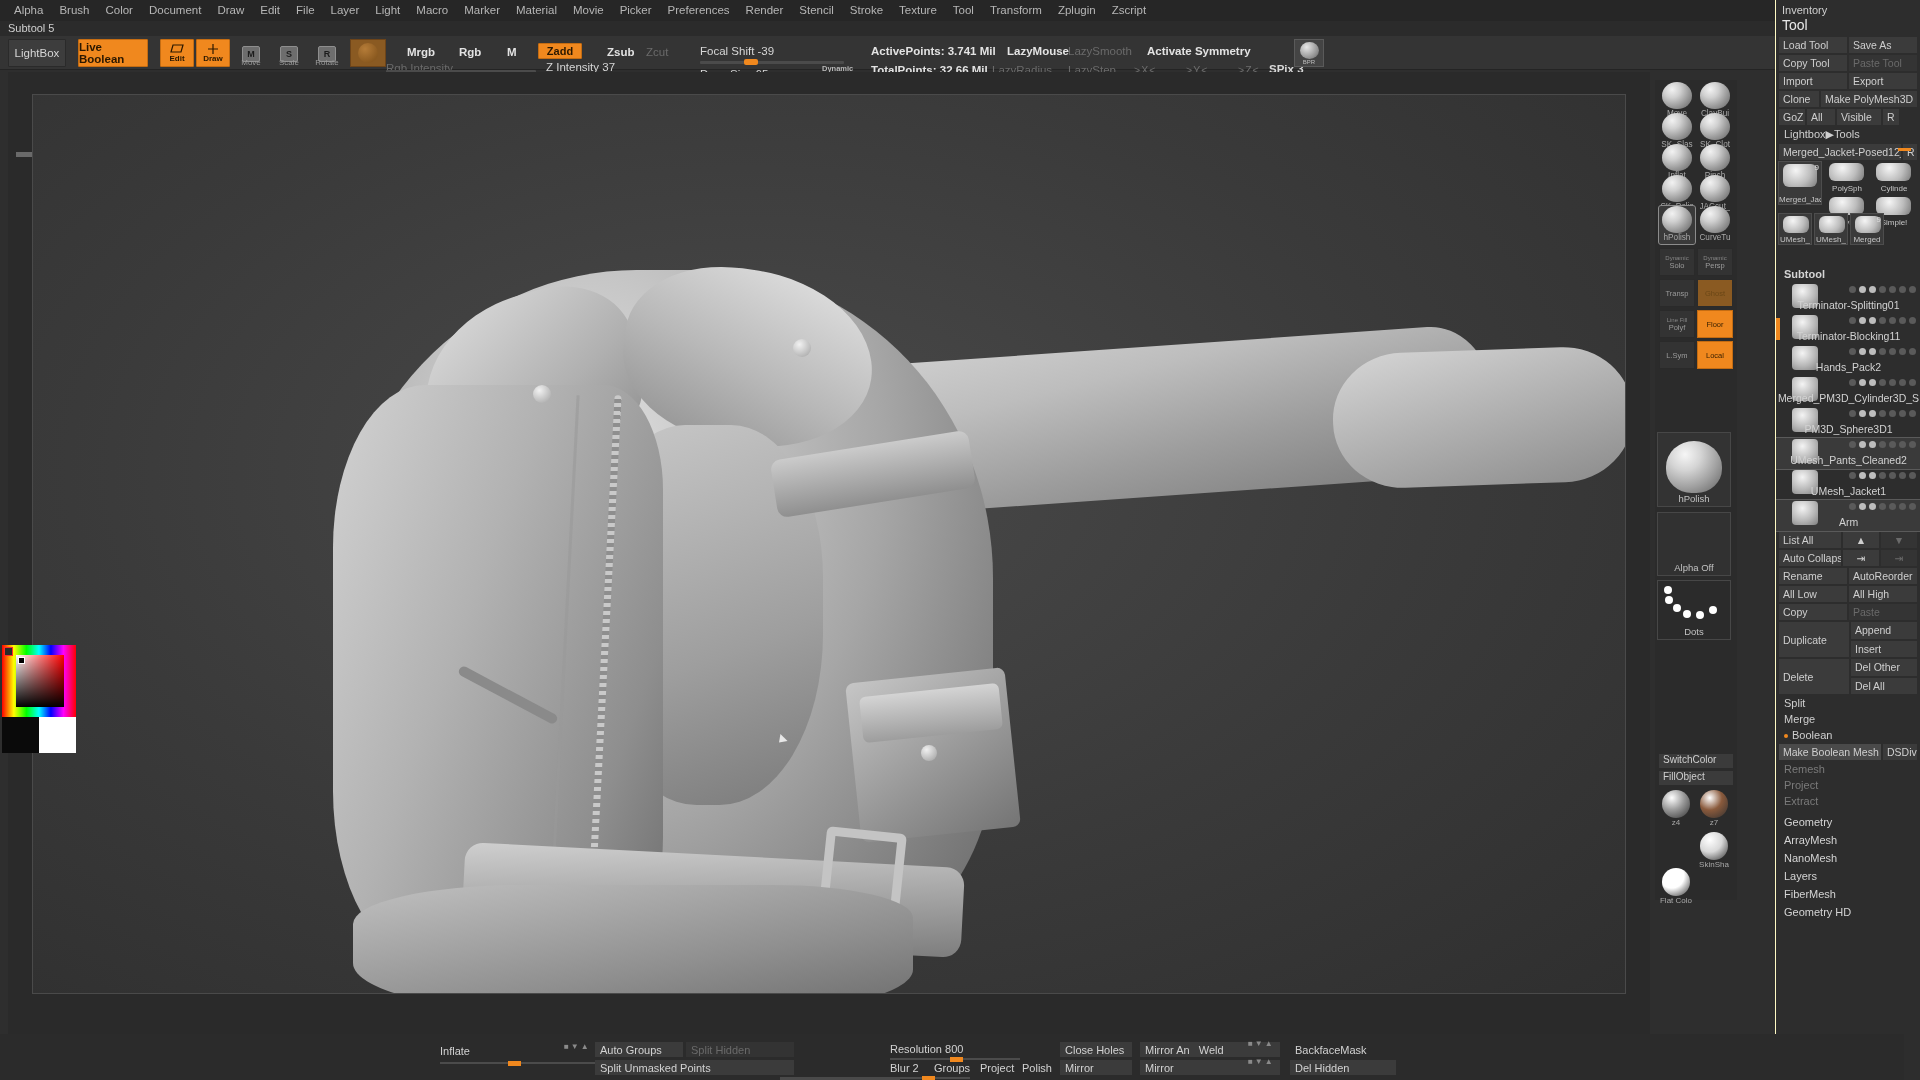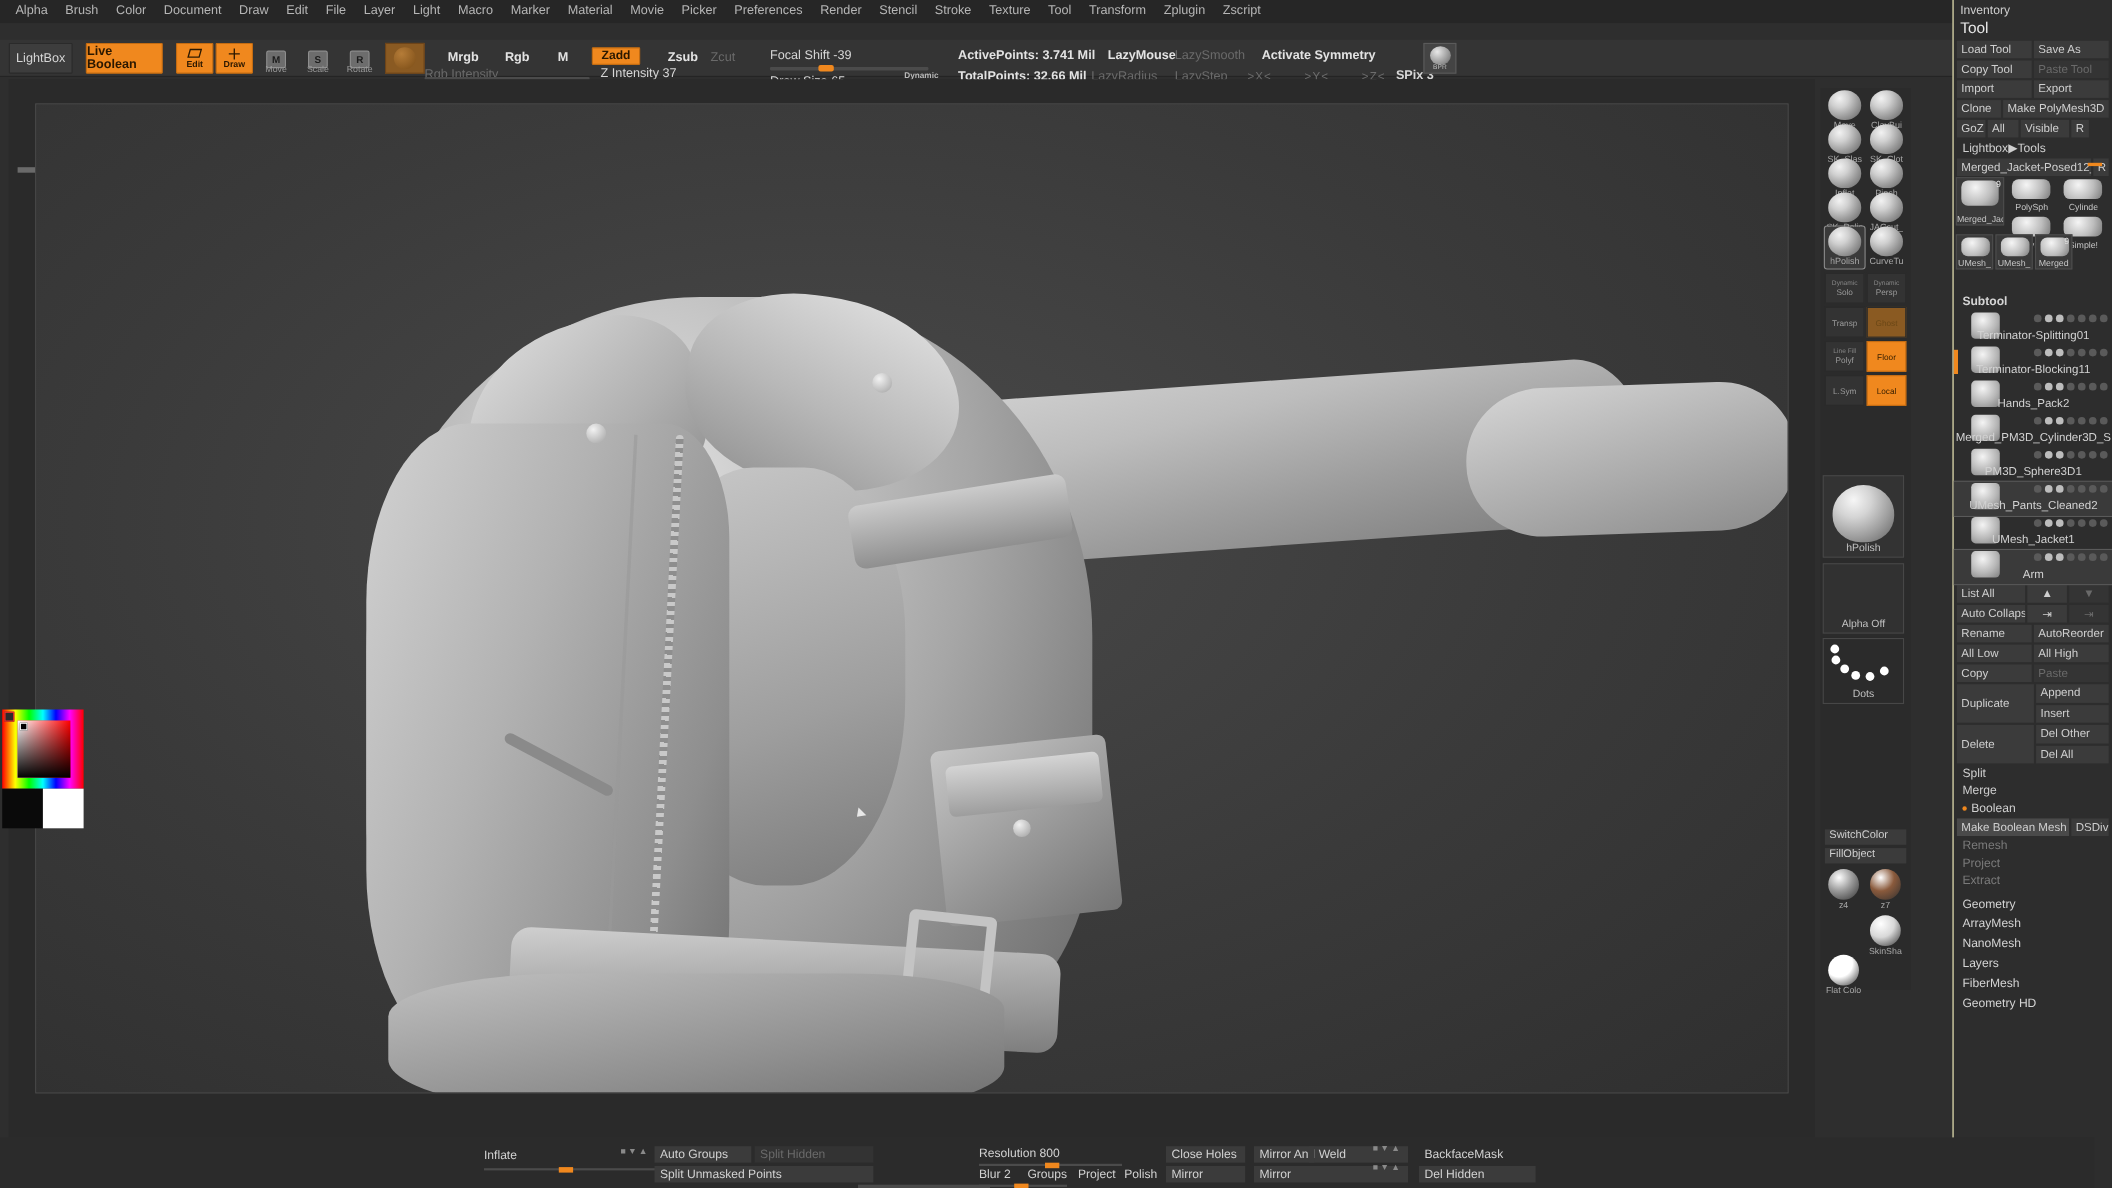--- a/index.html
+++ b/index.html
@@ -222,20 +222,21 @@
       <div class="mi">Render</div>
       <div class="mi">Stencil</div>
       <div class="mi">Stroke</div>
       <div class="mi">Texture</div>
       <div class="mi">Tool</div>
       <div class="mi">Transform</div>
       <div class="mi">Zplugin</div>
       <div class="mi">Zscript</div>
     </div>
 
+  <div class="subtoolline">Subtool 5</div>
 
   <div class="toolbar">
     <div class="tbtn" style="left:8px;width:58px;">LightBox</div>
     <div class="tbtn orange" style="left:78px;width:70px;">Live Boolean</div>
 
     <div class="tbtn orange icon" style="left:160px;flex-direction:column;">
       <svg width="14" height="12" viewBox="0 0 14 12">
           <path d="M1 9 L3 2 L13 2 L11 9 Z" fill="none" stroke="#2b1800" stroke-width="1.2"></path>
         </svg>
       <span style="font-size:8px;margin-top:-1px;">Edit</span>

